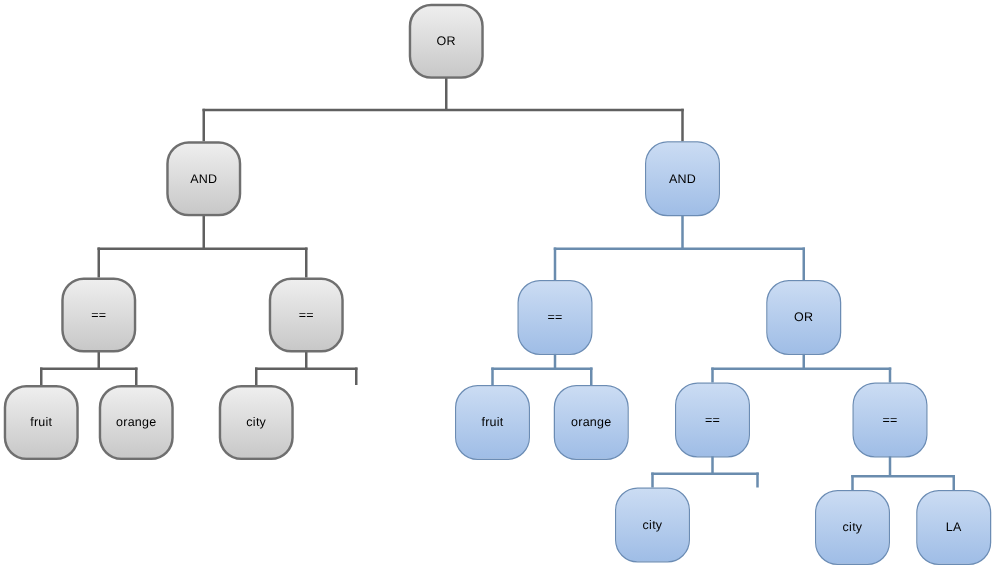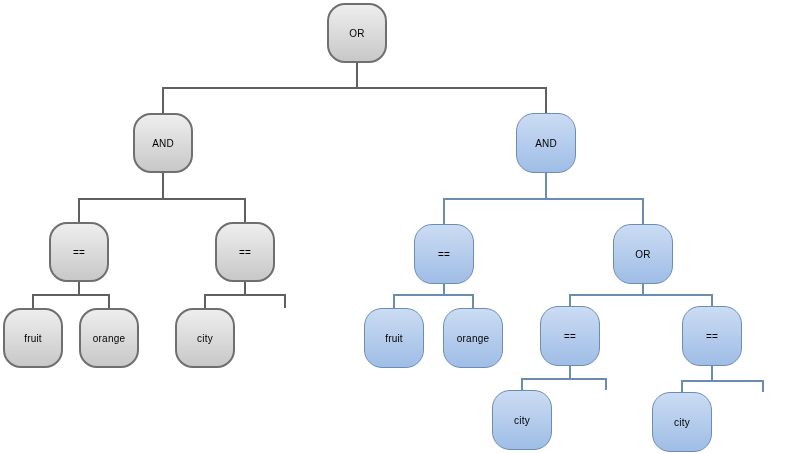--- a/index.html
+++ b/index.html
@@ -107,14 +107,15 @@
   <div class="node blue" style="left:613px;top:224px">OR</div>
 
   <div class="node blue" style="left:364px;top:308px">fruit</div>
   <div class="node blue" style="left:443px;top:308px">orange</div>
 
   <div class="node blue" style="left:540px;top:306px">==</div>
   <div class="node blue" style="left:682px;top:306px">==</div>
 
   <div class="node blue" style="left:492px;top:390px">city</div>
   <div class="node blue" style="left:652px;top:392px">city</div>
+  <div class="node blue" style="left:733px;top:392px">LA</div>
 
 </div>
 
 </body></html>

